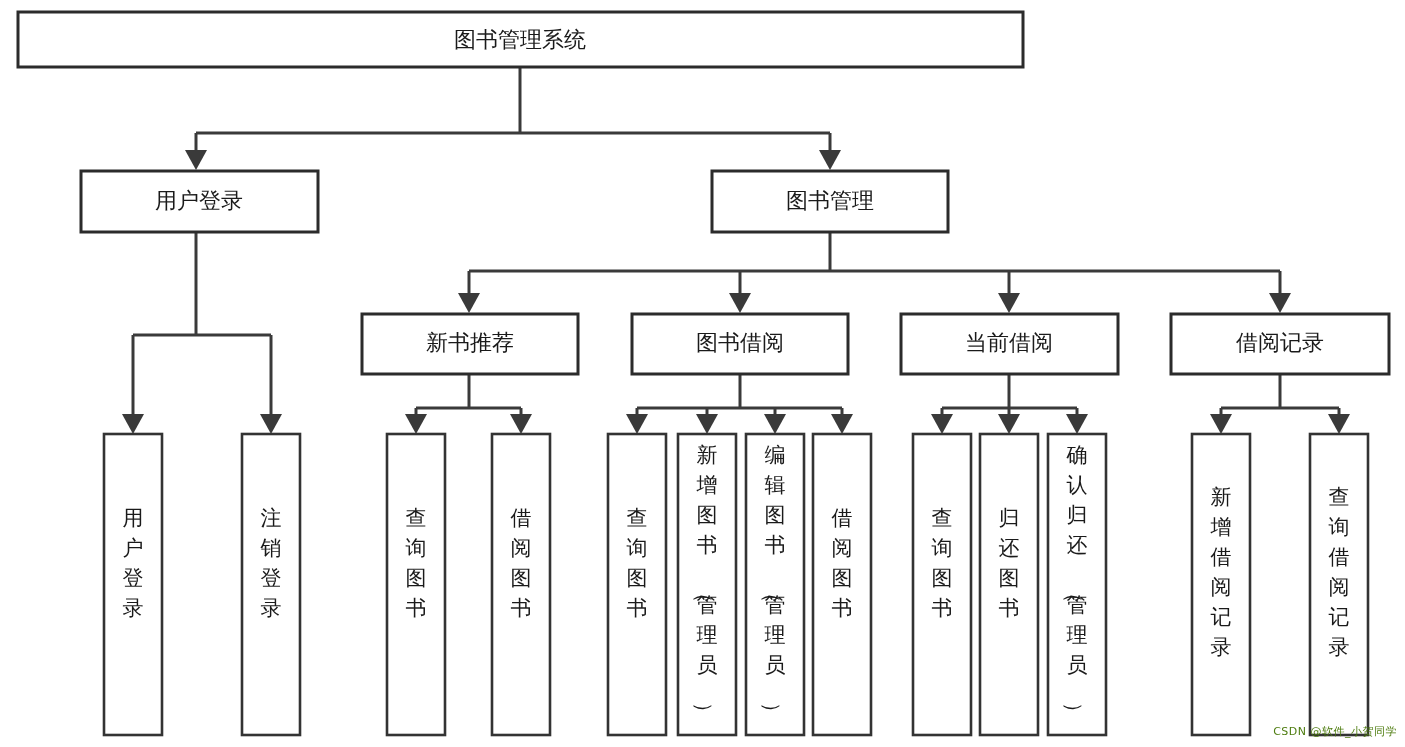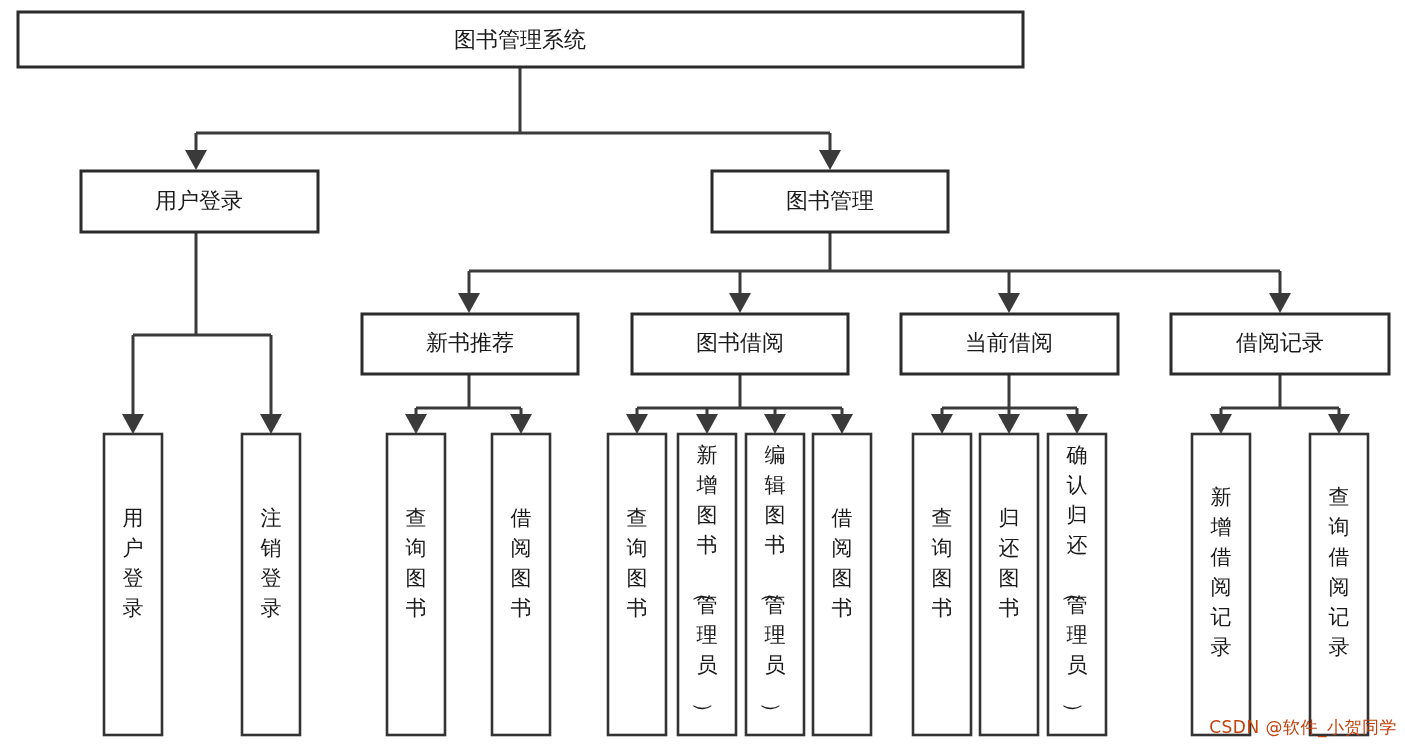--- a/index.html
+++ b/index.html
@@ -59,22 +59,22 @@
     font-family: "DejaVu Sans", "Liberation Sans", sans-serif;
     font-size: 21px;
     fill: #1a1a1a;
     text-anchor: middle;
   }
   .watermark-text {
     position: absolute;
     right: 8px;
     bottom: 8px;
     font-family: "DejaVu Sans", "Liberation Sans", sans-serif;
-    font-size: 17px;
-    color: #c2410c;
+    font-size: 11px;
+    color: #4d7c0f;
     letter-spacing: 0.5px;
     white-space: nowrap;
     user-select: none;
   }
 </style>
 </head>
 <body>
 
 <div id="diagram-root">
   <svg id="chart-svg" viewBox="0 0 1405 747">

